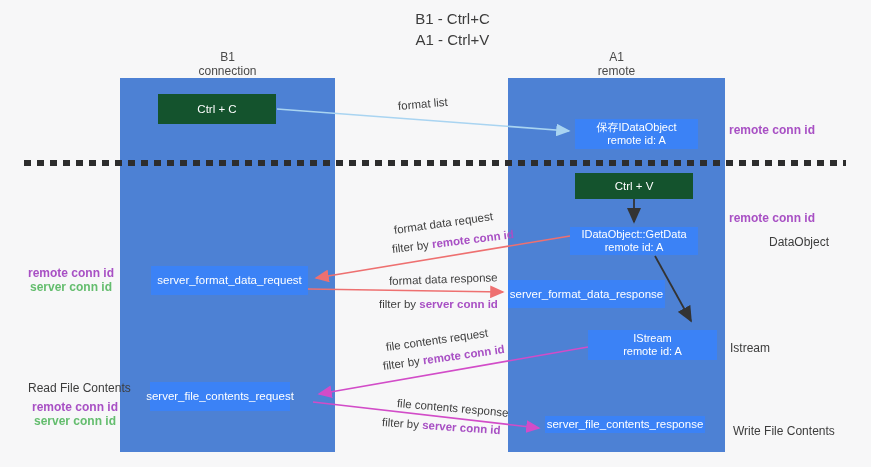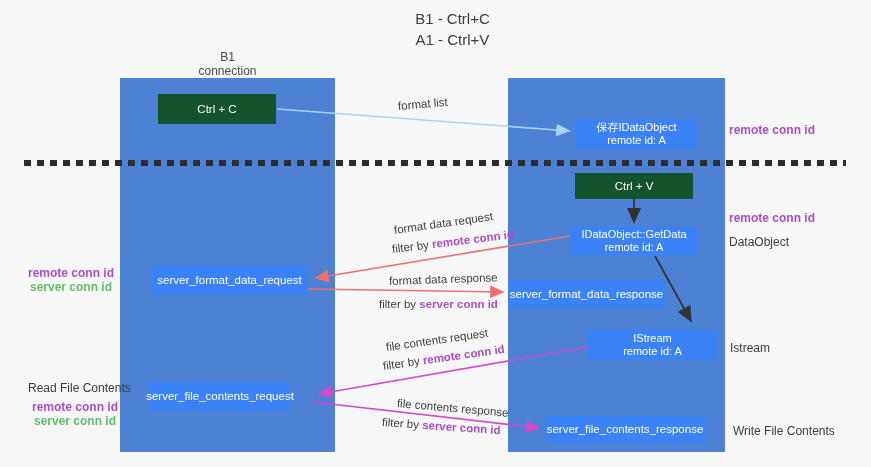--- a/index.html
+++ b/index.html
@@ -38,20 +38,24 @@
 <div id="stage">
 
   <div class="abs title">
     <div>B1 - Ctrl+C</div>
     <div>A1 - Ctrl+V</div>
   </div>
 
   <div class="abs col-header" style="left:120px; width:215px;">
     <div>B1</div>
     <div>connection</div>
+  </div>
+  <div class="abs col-header" style="left:508px; width:217px;">
+    <div>A1</div>
+    <div>remote</div>
   </div>
 
   <div class="abs lifeline z1" style="left:120px; width:215px;"></div>
   <div class="abs lifeline z1" style="left:508px; width:217px;"></div>
 
   <svg class="overlay" width="871" height="467" viewBox="0 0 871 467">
     <defs>
       <marker id="m-blue" markerWidth="9" markerHeight="8" refX="8" refY="4" orient="auto">
         <path d="M0,0 L9,4 L0,8 z" fill="#a9d4f1"></path>
       </marker>
@@ -111,21 +115,21 @@
 
   <div class="abs node orange z3" style="left:588px; top:330px; width:129px; height:30px; font-size:11px;">
     <div>IStream</div>
     <div>remote id: A</div>
   </div>
 
   <div class="abs node orange z3" style="left:150px; top:382px; width:140px; height:29px;">
     <div>server_file_contents_request</div>
   </div>
 
-  <div class="abs node orange z3" style="left:545px; top:416px; width:160px; height:27px;">
+  <div class="abs node orange z3" style="left:545px; top:416px; width:160px; height:17px;">
     <div>server_file_contents_response</div>
   </div>
 
   <div class="abs arrow-label z3" style="left:398px; top:100px; transform:rotate(-5deg);">format list</div>
 
   <div class="abs arrow-label z3" style="left:394px; top:224px; transform:rotate(-8deg);">format data request</div>
   <div class="abs arrow-label z3" style="left:392px; top:243px; transform:rotate(-7deg);">
     <span>filter by </span><span class="purple">remote conn id</span>
   </div>
 
@@ -139,21 +143,21 @@
     <span>filter by </span><span class="purple">remote conn id</span>
   </div>
 
   <div class="abs arrow-label z3" style="left:397px; top:397px; transform:rotate(5deg);">file contents response</div>
   <div class="abs arrow-label z3" style="left:382px; top:416px; transform:rotate(4deg);">
     <span>filter by </span><span class="purple">server conn id</span>
   </div>
 
   <div class="abs side-label purple z3" style="left:729px; top:123px;">remote conn id</div>
   <div class="abs side-label purple z3" style="left:729px; top:211px;">remote conn id</div>
-  <div class="abs side-label z3" style="left:729px; top:235px;">DataObject</div>
+  <div class="abs side-label z3" style="left:769px; top:235px;">DataObject</div>
   <div class="abs side-label z3" style="left:730px; top:341px;">Istream</div>
   <div class="abs side-label z3" style="left:733px; top:424px;">Write File Contents</div>
 
   <div class="abs side-label purple z3" style="left:28px; top:266px;">remote conn id</div>
   <div class="abs side-label greentxt z3" style="left:30px; top:280px;">server conn id</div>
 
   <div class="abs side-label z3" style="left:28px; top:381px;">Read File Contents</div>
   <div class="abs side-label purple z3" style="left:32px; top:400px;">remote conn id</div>
   <div class="abs side-label greentxt z3" style="left:34px; top:414px;">server conn id</div>
 

